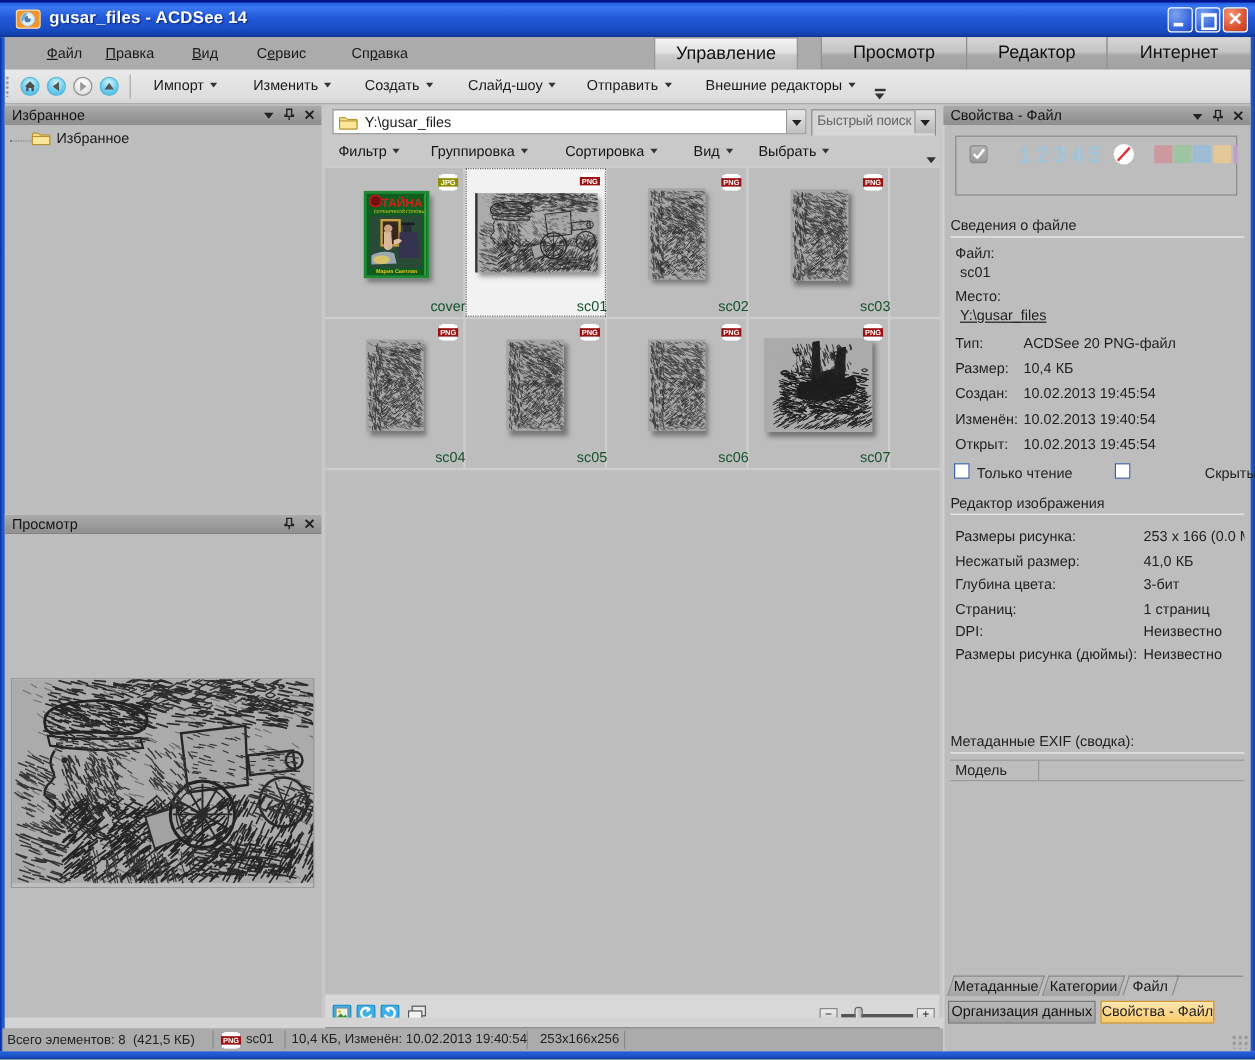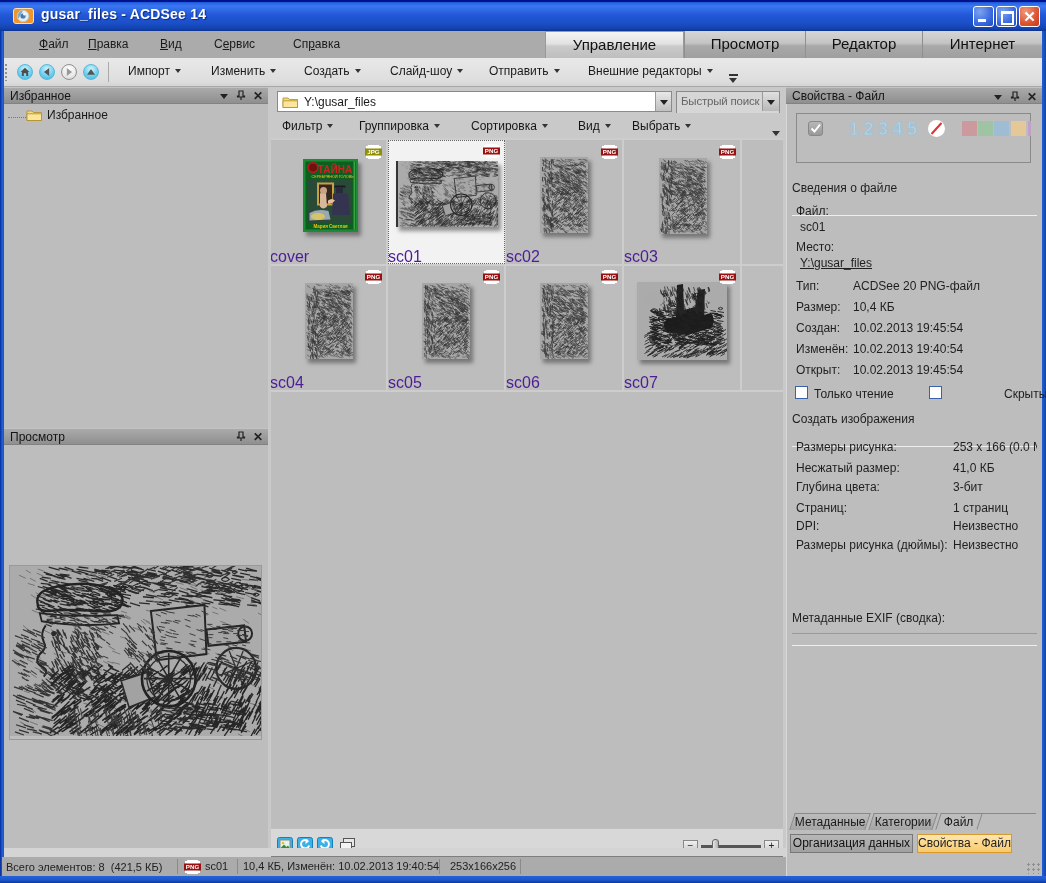--- a/index.html
+++ b/index.html
@@ -18,21 +18,21 @@
 #btnmax{left:996px;background:radial-gradient(circle at 30% 25%,#7da4ee,#3a6ae0 60%,#2248c0)}
 #btncls{left:1019px;background:radial-gradient(circle at 30% 25%,#f0997a,#dd5331 60%,#c03a1c)}
 #btnmin:after{content:"";position:absolute;left:4px;top:12px;width:8px;height:3px;background:#fff}
 #btnmax:after{content:"";position:absolute;left:4px;top:4px;width:9px;height:9px;border:2px solid #fff;border-top-width:3px}
 #btncls:after{content:"\2715";position:absolute;left:0;top:0;width:19px;height:19px;color:#fff;font-size:15px;font-weight:bold;line-height:19px;text-align:center}
 
 #menurow{left:4px;top:31px;width:1038px;height:27px;background:#ababab}
 .mitem{top:37px;color:#1a1a1a;font-size:12px}
 .mitem u{text-decoration:underline}
 .modetab{top:31px;height:27px;font-size:15px;color:#111;text-align:center;line-height:26px;background:linear-gradient(180deg,#d6d6d6 0%,#c4c4c4 45%,#a9a9a9 55%,#9f9f9f 100%);border-left:1px solid #8f8f8f}
-#tab1{left:545px;width:139px;background:linear-gradient(180deg,#f4f4f4 0%,#e2e2e2 45%,#cacaca 55%,#bebebe 100%);border:1px solid #999;border-bottom:none}
+#tab1{left:545px;width:120px;background:linear-gradient(180deg,#f4f4f4 0%,#e2e2e2 45%,#cacaca 55%,#bebebe 100%);border:1px solid #999;border-bottom:none}
 #tab2{left:684px;width:121px}
 #tab3{left:805px;width:117px}
 #tab4{left:922px;width:120px;border-right:none}
 
 #toolbar{left:4px;top:58px;width:1038px;height:29px;background:linear-gradient(180deg,#e9e9e9,#dedede 80%,#d4d4d4);border-bottom:1px solid #a8a8a8}
 #grip{left:4px;top:63px;width:4px;height:18px;background-image:radial-gradient(circle,#909090 1px,transparent 1.2px);background-size:4px 4px}
 .navbtn{top:64px;width:16px;height:16px;border-radius:50%}
 .nav-blue{background:radial-gradient(circle at 50% 30%,#d4f4fe,#6fd0f0 55%,#3db0e0);border:1px solid #58b8d8}
 .nav-gray{background:radial-gradient(circle at 50% 30%,#ffffff,#e8e8e8 60%,#d0d0d0);border:1px solid #909090}
 .navglyph{position:absolute;left:0;top:0;width:100%;height:100%}
@@ -54,33 +54,33 @@
 .cara{position:absolute;left:4px;top:8px;width:0;height:0;border-left:4px solid transparent;border-right:4px solid transparent;border-top:5px solid #222}
 #filterrow{left:271px;top:113px;width:512px;height:27px;background:#c9c9c9}
 .fitem{top:119px;font-size:12px;color:#151515}
 #thumbarea{left:271px;top:140px;width:512px;height:688px;background:#bdbdbd}
 #cbottom{left:271px;top:828px;width:512px;height:29px;background:#d8d8d8;border-top:1px solid #c0c0c0}
 
 .vline{position:absolute;width:2px;background:#cdcdcd}
 .hline{position:absolute;height:2px;background:#cdcdcd}
 .thumb{position:absolute;box-shadow:3px 4px 4px rgba(60,60,60,0.55);background:#a5a5a5}
 .thumb svg{display:block}
-.tlabel{position:absolute;width:118px;text-align:left;font-size:16px;color:#4c1d95}
+.tlabel{position:absolute;width:118px;text-align:right;font-size:12px;color:#14532d}
 .badge{position:absolute;width:17px;height:14px}
 #selcell{left:388px;top:140px;width:117px;height:124px;background:#f2f2f2;outline:1px dotted #666;outline-offset:-1px}
 
 #zminus{left:683px;top:840px;width:15px;height:12px;background:linear-gradient(180deg,#f0f0f0,#ccc);border:1px solid #888;font-size:10px;line-height:9px;text-align:center;color:#222}
 #zplus{left:764px;top:840px;width:15px;height:12px;background:linear-gradient(180deg,#f0f0f0,#ccc);border:1px solid #888;font-size:10px;line-height:9px;text-align:center;color:#222}
 #ztrack{left:701px;top:845px;width:60px;height:3px;background:#555}
 #zthumb{left:712px;top:839px;width:7px;height:14px;background:linear-gradient(90deg,#e8e8e8,#b0b0b0);border:1px solid #666;border-radius:3px}
 
 #rpanel{left:786px;top:87px;width:256px;height:789px;background:#bdbdbd;border-left:1px solid #d8d8d8}
 #rhead{left:786px;top:87px;width:256px}
 .rlabel{color:#1f1f1f;font-size:12px}
-.sechead{border-bottom:1px solid #eee;color:#1f1f1f;font-size:12px;padding-bottom:20px}
+.sechead{border-bottom:1px solid #eee;color:#1f1f1f;font-size:12px;padding-bottom:2px}
 #ratebox{left:796px;top:113px;width:235px;height:50px;border:1px solid #8a8a8a}
 .cbx{position:absolute;width:13px;height:13px;background:#fff;border:1px solid #3a62a8}
 
 #exifT{left:792px;top:633px;width:245px;height:36px;border-top:1px solid #999}
 .exrow{position:absolute;left:0;width:245px;height:17px;border-bottom:1px solid #999;font-size:12px;color:#222}
 .exlab{position:absolute;left:4px;top:1px}
 .exval{position:absolute;left:73px;top:0;width:172px;height:17px;border-left:1px solid #999}
 
 .btab{position:absolute;top:813px;height:17px;font-size:12px;color:#1a1a1a;line-height:16px;text-align:center;background:linear-gradient(180deg,#bcbcbc,#a4a4a4);border:1px solid #888;border-bottom:none;transform:skewX(-18deg)}
 .btabtxt{display:inline-block;transform:skewX(18deg)}
@@ -482,21 +482,21 @@
 <div class="abs" id="zthumb"></div>
 <div class="abs" id="zplus">+</div>
 <div class="abs" id="rpanel"></div>
 <div class="abs phead" id="rhead">Свойства - Файл<span style="position:absolute;right:40px;top:7px;width:0;height:0;border-left:4.5px solid transparent;border-right:4.5px solid transparent;border-top:5px solid #222"></span><svg style="position:absolute;right:22px;top:3px" width="10" height="11" viewBox="0 0 10 11">
       <path d="M3 1 L7 1 L7 6 L8.5 6 L8.5 7 L1.5 7 L1.5 6 L3 6 Z M5 7 L5 10" stroke="#222" stroke-width="1.2" fill="none"></path>
     </svg><span style="position:absolute;right:5px;top:1px;font-size:12px;font-weight:bold;color:#222">✕</span></div>
 <div class="abs" id="ratebox">
 <div style="position:absolute;left:11px;top:7px;width:15px;height:15px;background:linear-gradient(180deg,#b8b8b8,#989898);border:1px solid #888;border-radius:3px"><svg width="13" height="13" viewBox="0 0 13 13">
         <path d="M2.5 6.5 L5.5 9.5 L11 2.5" stroke="#fff" stroke-width="2" fill="none"></path>
       </svg></div>
-<div style="position:absolute;left:52px;top:5px;font-size:18px;font-weight:bold;color:rgba(196,218,230,0.7);letter-spacing:4.5px;-webkit-text-stroke:1.2px #a0c2d6">12345</div>
+<div style="position:absolute;left:52px;top:5px;font-size:18px;font-weight:normal;color:rgba(196,218,230,0.7);letter-spacing:4.5px;-webkit-text-stroke:1.2px #a0c2d6">12345</div>
 <div style="position:absolute;left:131px;top:6px;width:17px;height:17px;border-radius:50%;background:#fff"></div>
 <svg style="position:absolute;left:131px;top:6px" width="17" height="17" viewBox="0 0 17 17">
       <line x1="13.5" y1="3" x2="3.5" y2="14" stroke="#e03030" stroke-width="2"></line>
     </svg>
 <div style="position:absolute;left:165px;top:7px;width:15px;height:15px;background:#cc9a9e"></div>
 <div style="position:absolute;left:181px;top:7px;width:15px;height:15px;background:#9ec4a4"></div>
 <div style="position:absolute;left:197px;top:7px;width:15px;height:15px;background:#9ebcd4"></div>
 <div style="position:absolute;left:214px;top:7px;width:15px;height:15px;background:#e4c898"></div>
 <div style="position:absolute;left:231px;top:7px;width:3px;height:15px;background:#c0a0c8"></div>
 </div>
@@ -512,35 +512,39 @@
 <div class="abs rlabel" style="left:796px;top:321px">Создан:</div>
 <div class="abs rlabel" style="left:853px;top:321px">10.02.2013 19:45:54</div>
 <div class="abs rlabel" style="left:796px;top:342px">Изменён:</div>
 <div class="abs rlabel" style="left:853px;top:342px">10.02.2013 19:40:54</div>
 <div class="abs rlabel" style="left:796px;top:363px">Открыт:</div>
 <div class="abs rlabel" style="left:853px;top:363px">10.02.2013 19:45:54</div>
 <div class="cbx" style="left:795px;top:386px"></div>
 <div class="abs rlabel" style="left:814px;top:387px">Только чтение</div>
 <div class="cbx" style="left:929px;top:386px"></div>
 <div class="abs rlabel" style="left:1004px;top:387px">Скрытый</div>
-<div class="abs sechead" style="left:792px;top:412px;width:245px">Создать изображения</div>
+<div class="abs sechead" style="left:792px;top:412px;width:245px">Редактор изображения</div>
 <div class="abs rlabel" style="left:796px;top:440px">Размеры рисунка:</div>
 <div class="abs rlabel" style="left:953px;top:440px;width:84px;overflow:hidden;white-space:nowrap">253 x 166 (0.0 МБ</div>
 <div class="abs rlabel" style="left:796px;top:461px">Несжатый размер:</div>
 <div class="abs rlabel" style="left:953px;top:461px;width:84px;overflow:hidden;white-space:nowrap">41,0 КБ</div>
 <div class="abs rlabel" style="left:796px;top:480px">Глубина цвета:</div>
 <div class="abs rlabel" style="left:953px;top:480px;width:84px;overflow:hidden;white-space:nowrap">3-бит</div>
 <div class="abs rlabel" style="left:796px;top:501px">Страниц:</div>
 <div class="abs rlabel" style="left:953px;top:501px;width:84px;overflow:hidden;white-space:nowrap">1 страниц</div>
 <div class="abs rlabel" style="left:796px;top:519px">DPI:</div>
 <div class="abs rlabel" style="left:953px;top:519px;width:84px;overflow:hidden;white-space:nowrap">Неизвестно</div>
 <div class="abs rlabel" style="left:796px;top:538px">Размеры рисунка (дюймы):</div>
 <div class="abs rlabel" style="left:953px;top:538px;width:84px;overflow:hidden;white-space:nowrap">Неизвестно</div>
 <div class="abs sechead" style="left:792px;top:611px;width:245px">Метаданные EXIF (сводка):</div>
 <div class="abs" id="exifT">
+<div class="exrow" style="top:0">
+      <span class="exlab">Модель</span>
+      <span class="exval"></span>
+    </div>
 </div>
 <div class="btab" style="left:792px;width:76px"><span class="btabtxt">Метаданные</span></div>
 <div class="btab" style="left:871px;width:64px"><span class="btabtxt">Категории</span></div>
 <div class="btab" id="btabF" style="left:938px;width:42px"><span class="btabtxt">Файл</span></div>
 <div class="abs" style="left:980px;top:813px;width:56px;height:1px;background:#888"></div>
 <div class="bbtn" id="bbtn1">Организация данных</div>
 <div class="bbtn" id="bbtn2">Свойства - Файл</div>
 <div class="abs" id="grip2"></div>
 <div class="abs" style="left:268px;top:87px;width:3px;height:761px;background:#c9c9c9"></div>
 <div class="abs" style="left:783px;top:87px;width:3px;height:761px;background:#c9c9c9"></div>

